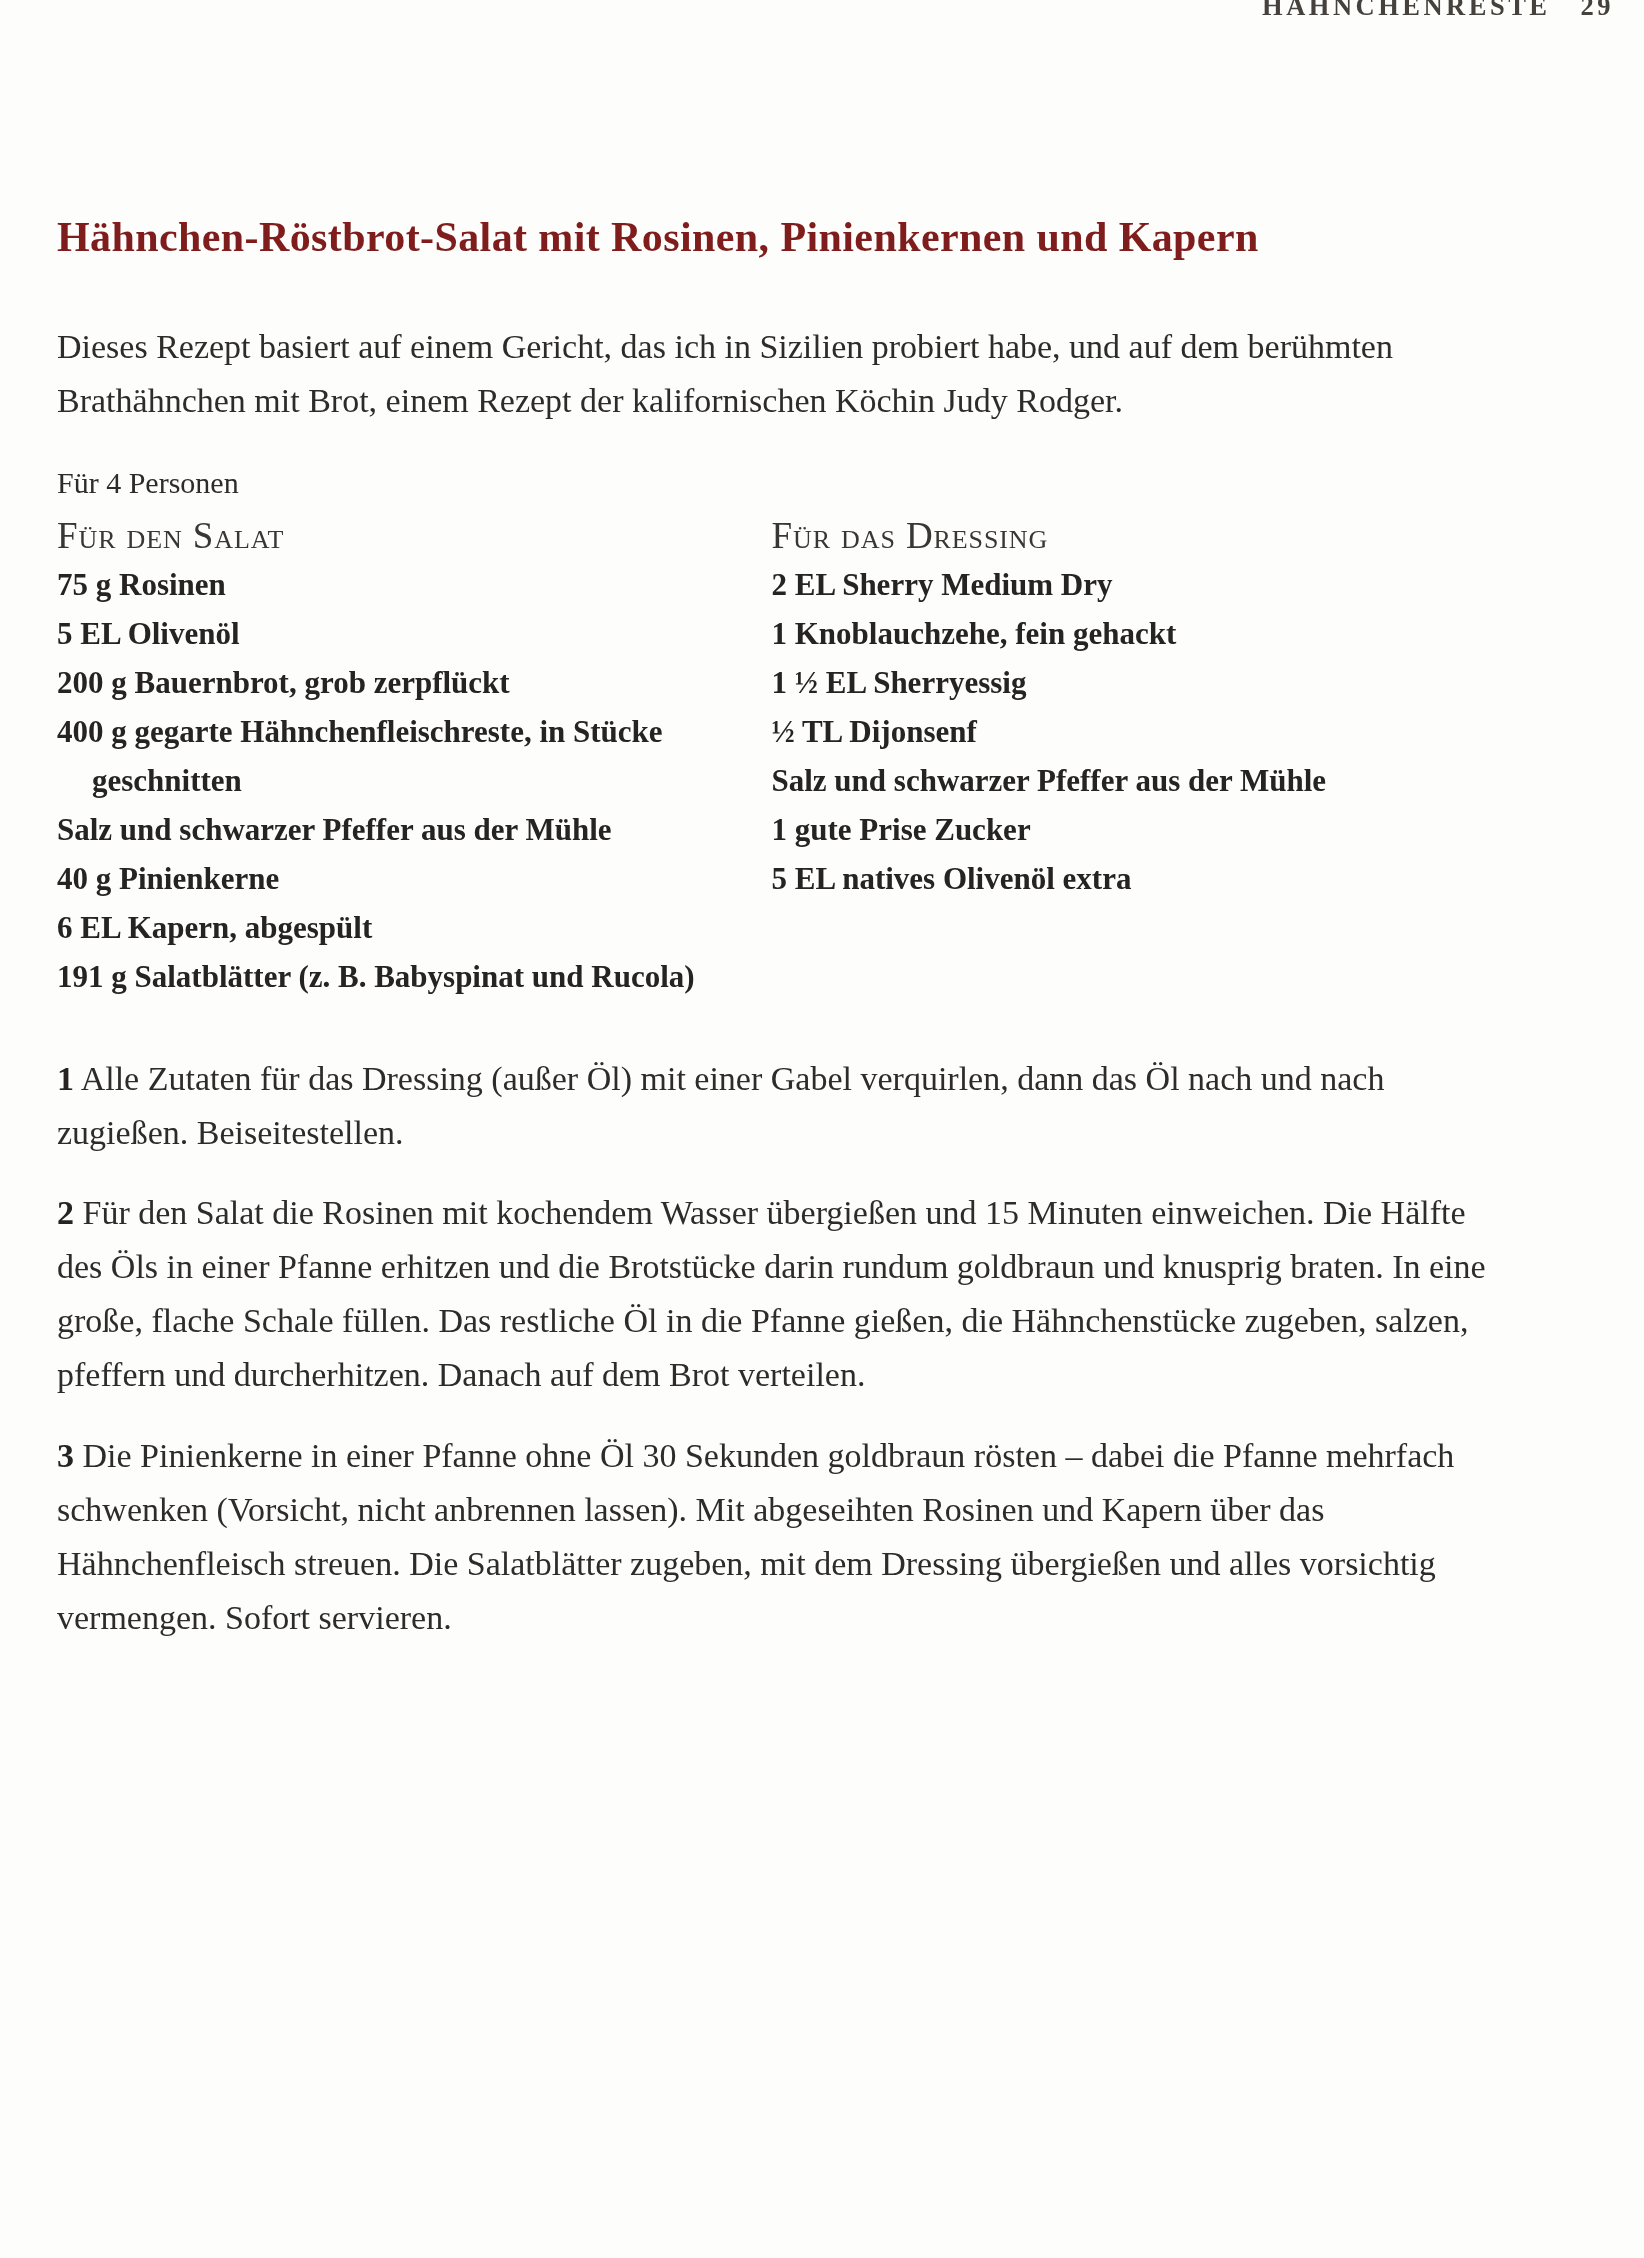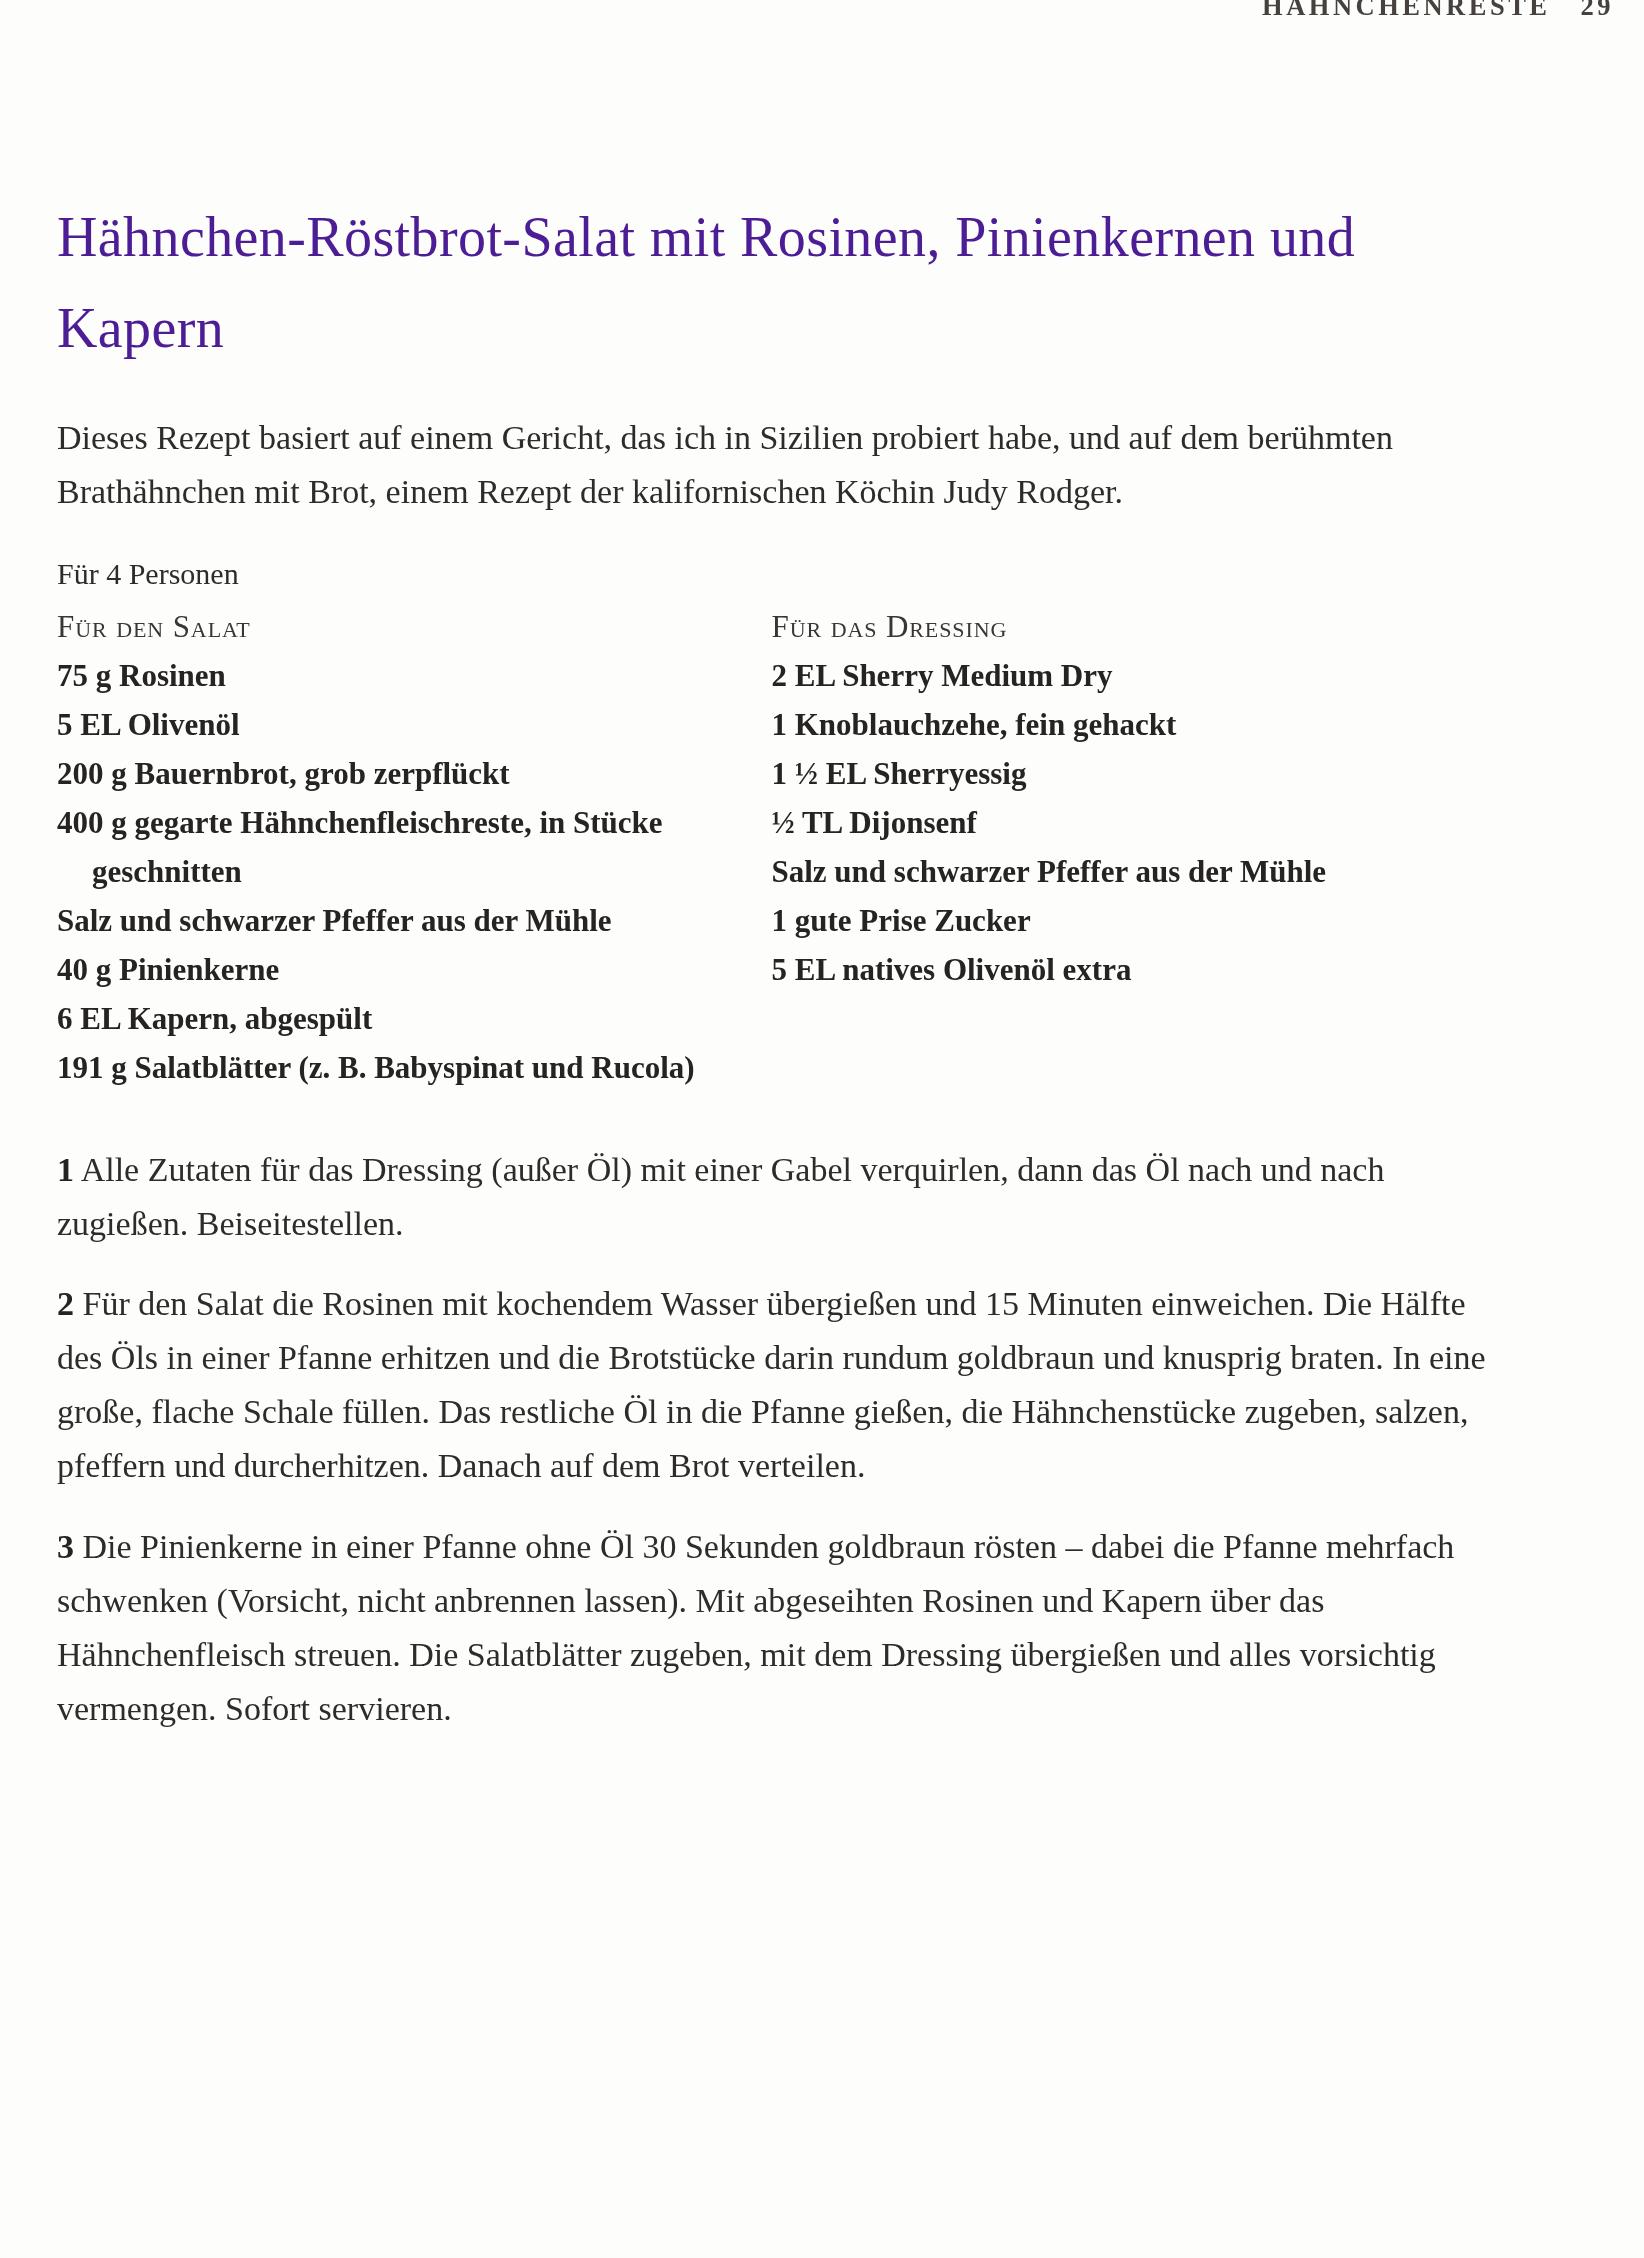--- a/index.html
+++ b/index.html
@@ -34,24 +34,24 @@
   }
   .content {
     position: absolute;
     left: 57px;
     top: 0;
     width: 1464px;
   }
   h1.recipe-title {
     margin: 192px 0 0 0;
     max-width: 1323px;
-    font-size: 56px;
+    font-size: 42px;
     line-height: 91px;
-    font-weight: 400;
-    color: #4c1d95;
+    font-weight: 700;
+    color: #7f1d1d;
     letter-spacing: 0.4px;
   }
   .intro {
     margin-top: 37px;
     width: 1451px;
     font-size: 34px;
     line-height: 54px;
   }
   .serves {
     margin-top: 35px;
@@ -66,21 +66,21 @@
     width: 688px;
     margin-right: 26.5px;
     flex: 0 0 auto;
   }
   .col-dressing {
     flex: 1 1 auto;
     min-width: 0;
   }
   .ing-heading {
     font-variant: small-caps;
-    font-size: 31px;
+    font-size: 37px;
     line-height: 49px;
     letter-spacing: 0.9px;
     color: #3a3733;
   }
   .ing-list {
     margin: 0;
     padding: 0;
     list-style: none;
     font-weight: bold;
     font-size: 31px;

